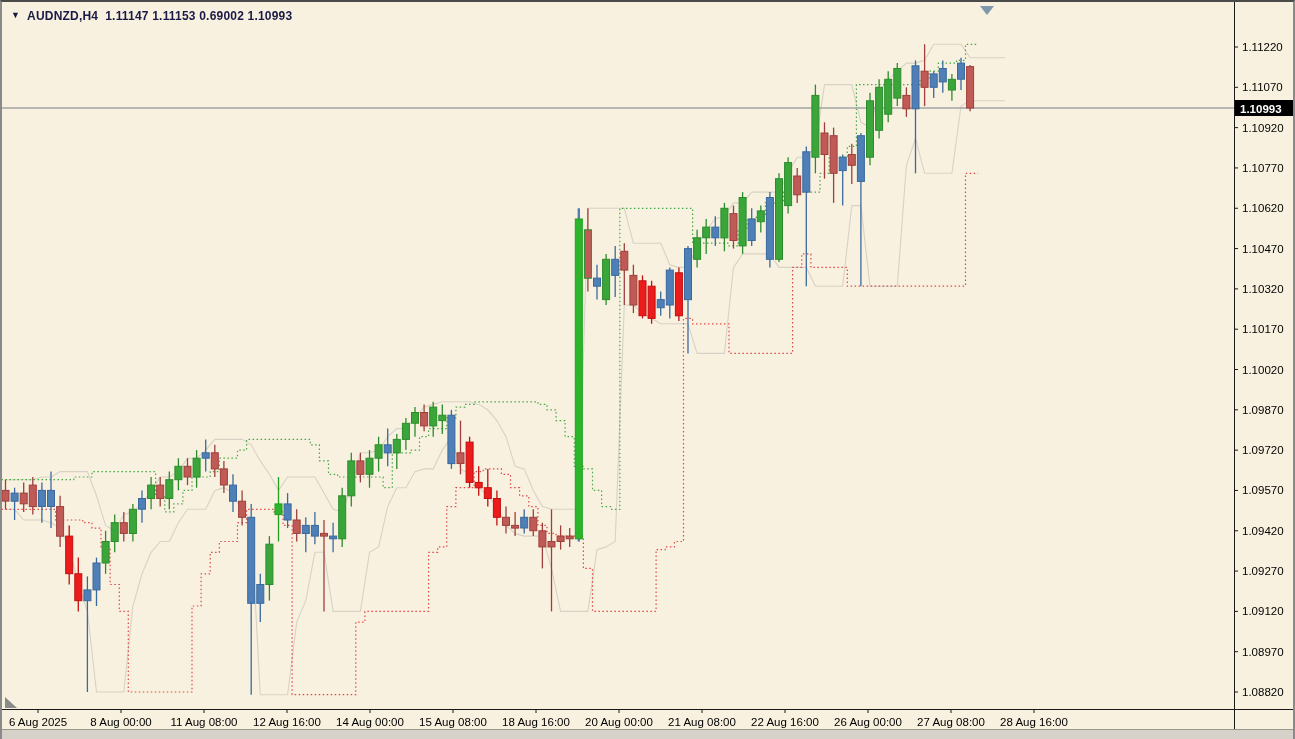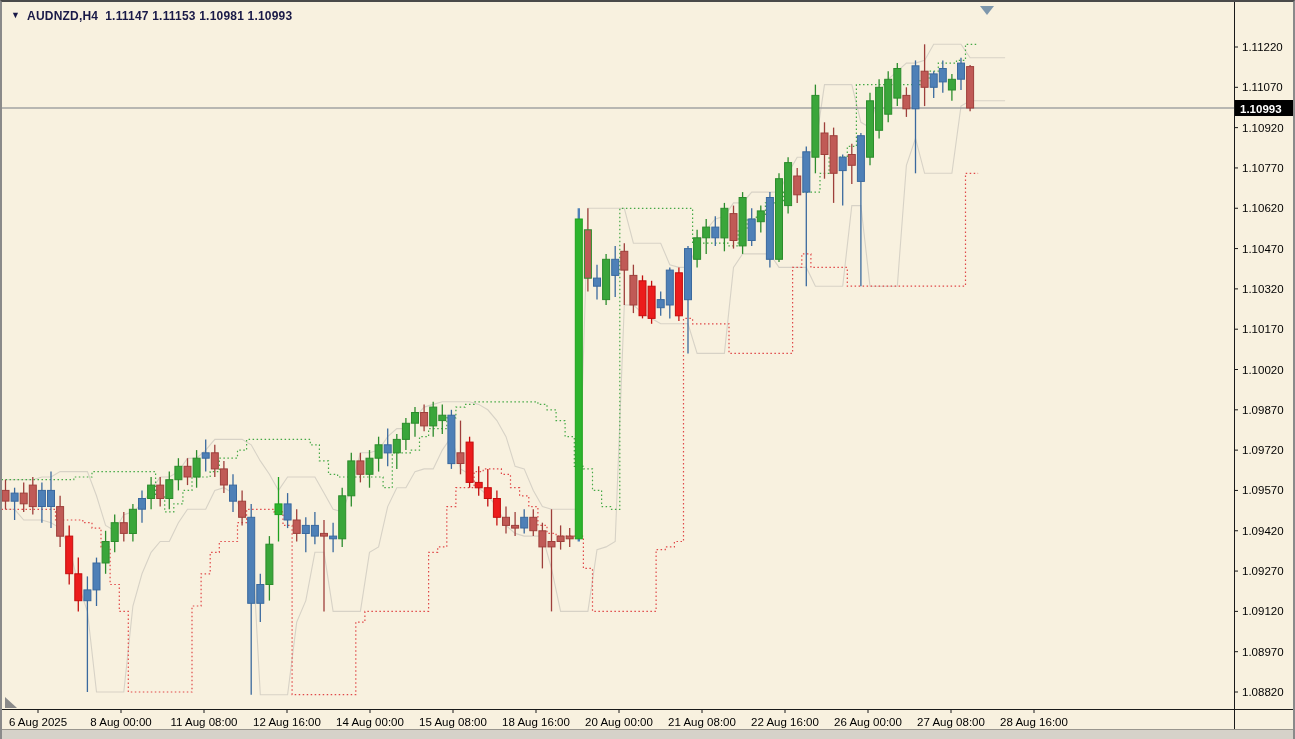--- a/index.html
+++ b/index.html
@@ -14,21 +14,21 @@
     border-top:1px solid #9a978f;}
   text{font-family:"Liberation Sans",sans-serif;}
 </style>
 </head>
 <body>
 
 <div id="window">
   <div id="title">
     <span class="tri">▼</span>
     <span>AUDNZD,H4</span>
-    <span>1.11147 1.11153 1.10981 1.10993</span>
+    <span>1.11147 1.11153 0.69002 1.10993</span>
   </div>
   <svg id="plot-svg" width="1295" height="739">
       <defs>
         <clipPath id="plotclip">
           <rect x="0" y="0" width="1232" height="707"></rect>
         </clipPath>
       </defs>
       <g clip-path="url(#plotclip)">
         <path d="M3.5 477.7L12.6 477.7L21.7 477.7L30.8 477.7L39.9 475.0L49.0 475.0L58.1 469.6L67.2 469.6L76.3 469.6L85.4 469.6L94.5 493.8L103.6 523.4L112.7 528.8L121.8 512.6L130.9 509.9L140.0 501.9L149.1 488.4L158.2 475.0L167.3 475.0L176.4 469.6L185.5 456.2L194.6 456.2L203.7 448.1L212.8 437.4L221.9 437.4L231.0 437.4L240.1 437.4L249.2 442.8L258.3 458.9L267.4 472.3L276.5 488.4L285.6 475.0L294.7 475.0L303.8 475.0L312.9 475.0L322.0 491.1L331.1 507.3L340.2 509.9L349.3 485.7L358.4 450.8L367.5 450.8L376.6 448.1L385.7 434.7L394.8 426.6L403.9 426.6L413.0 415.9L422.1 405.1L431.2 402.4L440.3 399.8L449.4 399.8L458.5 399.8L467.6 399.8L476.7 402.4L485.8 407.8L494.9 418.6L504.0 434.7L513.1 464.3L522.2 466.9L531.3 488.4L540.4 504.6L549.5 507.3L558.6 507.3L567.7 507.3L576.8 507.3L585.9 206.3L595.0 206.3L604.1 206.3L613.2 206.3L622.3 206.3L631.4 241.2L640.5 241.2L649.6 241.2L658.7 241.2L667.8 262.7L676.9 265.4L686.0 265.4L695.1 243.9L704.2 227.8L713.3 217.0L722.4 214.3L731.5 200.9L740.6 200.9L749.7 190.1L758.8 190.1L767.9 190.1L777.0 190.1L786.1 171.3L795.2 155.2L804.3 155.2L813.4 144.4L822.5 82.6L831.6 82.6L840.7 82.6L849.8 82.6L858.9 120.3L868.0 125.6L877.1 90.7L886.2 77.3L895.3 69.2L904.4 61.1L913.5 61.1L922.6 58.4L931.7 42.3L940.8 42.3L949.9 42.3L959.0 42.3L968.1 55.8H1003.0999999999999" fill="none" stroke="#D7D2C6" stroke-width="1.1"></path>
         <path d="M3.5 507.3L12.6 507.3L21.7 518.0L30.8 518.0L39.9 518.0L49.0 520.7L58.1 526.1L67.2 544.9L76.3 582.5L85.4 609.4L94.5 690.0L103.6 690.0L112.7 690.0L121.8 690.0L130.9 604.0L140.0 571.8L149.1 550.3L158.2 539.5L167.3 539.5L176.4 520.7L185.5 507.3L194.6 507.3L203.7 507.3L212.8 488.4L221.9 485.7L231.0 491.1L240.1 509.9L249.2 523.4L258.3 692.7L267.4 692.7L276.5 692.7L285.6 692.7L294.7 620.1L303.8 598.6L312.9 550.3L322.0 550.3L331.1 609.4L340.2 609.4L349.3 609.4L358.4 609.4L367.5 550.3L376.6 544.9L385.7 504.6L394.8 485.7L403.9 485.7L413.0 469.6L422.1 466.9L431.2 466.9L440.3 448.1L449.4 434.7L458.5 466.9L467.6 472.3L476.7 485.7L485.8 493.8L494.9 504.6L504.0 523.4L513.1 531.4L522.2 534.1L531.3 534.1L540.4 534.1L549.5 566.4L558.6 609.4L567.7 609.4L576.8 609.4L585.9 609.4L595.0 547.6L604.1 544.9L613.2 539.5L622.3 303.0L631.4 303.0L640.5 311.1L649.6 316.4L658.7 321.8L667.8 321.8L676.9 321.8L686.0 321.8L695.1 351.4L704.2 351.4L713.3 351.4L722.4 351.4L731.5 265.4L740.6 251.9L749.7 251.9L758.8 251.9L767.9 251.9L777.0 265.4L786.1 265.4L795.2 265.4L804.3 265.4L813.4 284.2L822.5 284.2L831.6 284.2L840.7 284.2L849.8 203.6L858.9 203.6L868.0 284.2L877.1 284.2L886.2 284.2L895.3 284.2L904.4 163.3L913.5 136.4L922.6 171.3L931.7 171.3L940.8 171.3L949.9 171.3L959.0 104.1L968.1 98.8H1003.0999999999999" fill="none" stroke="#D7D2C6" stroke-width="1.1"></path>

